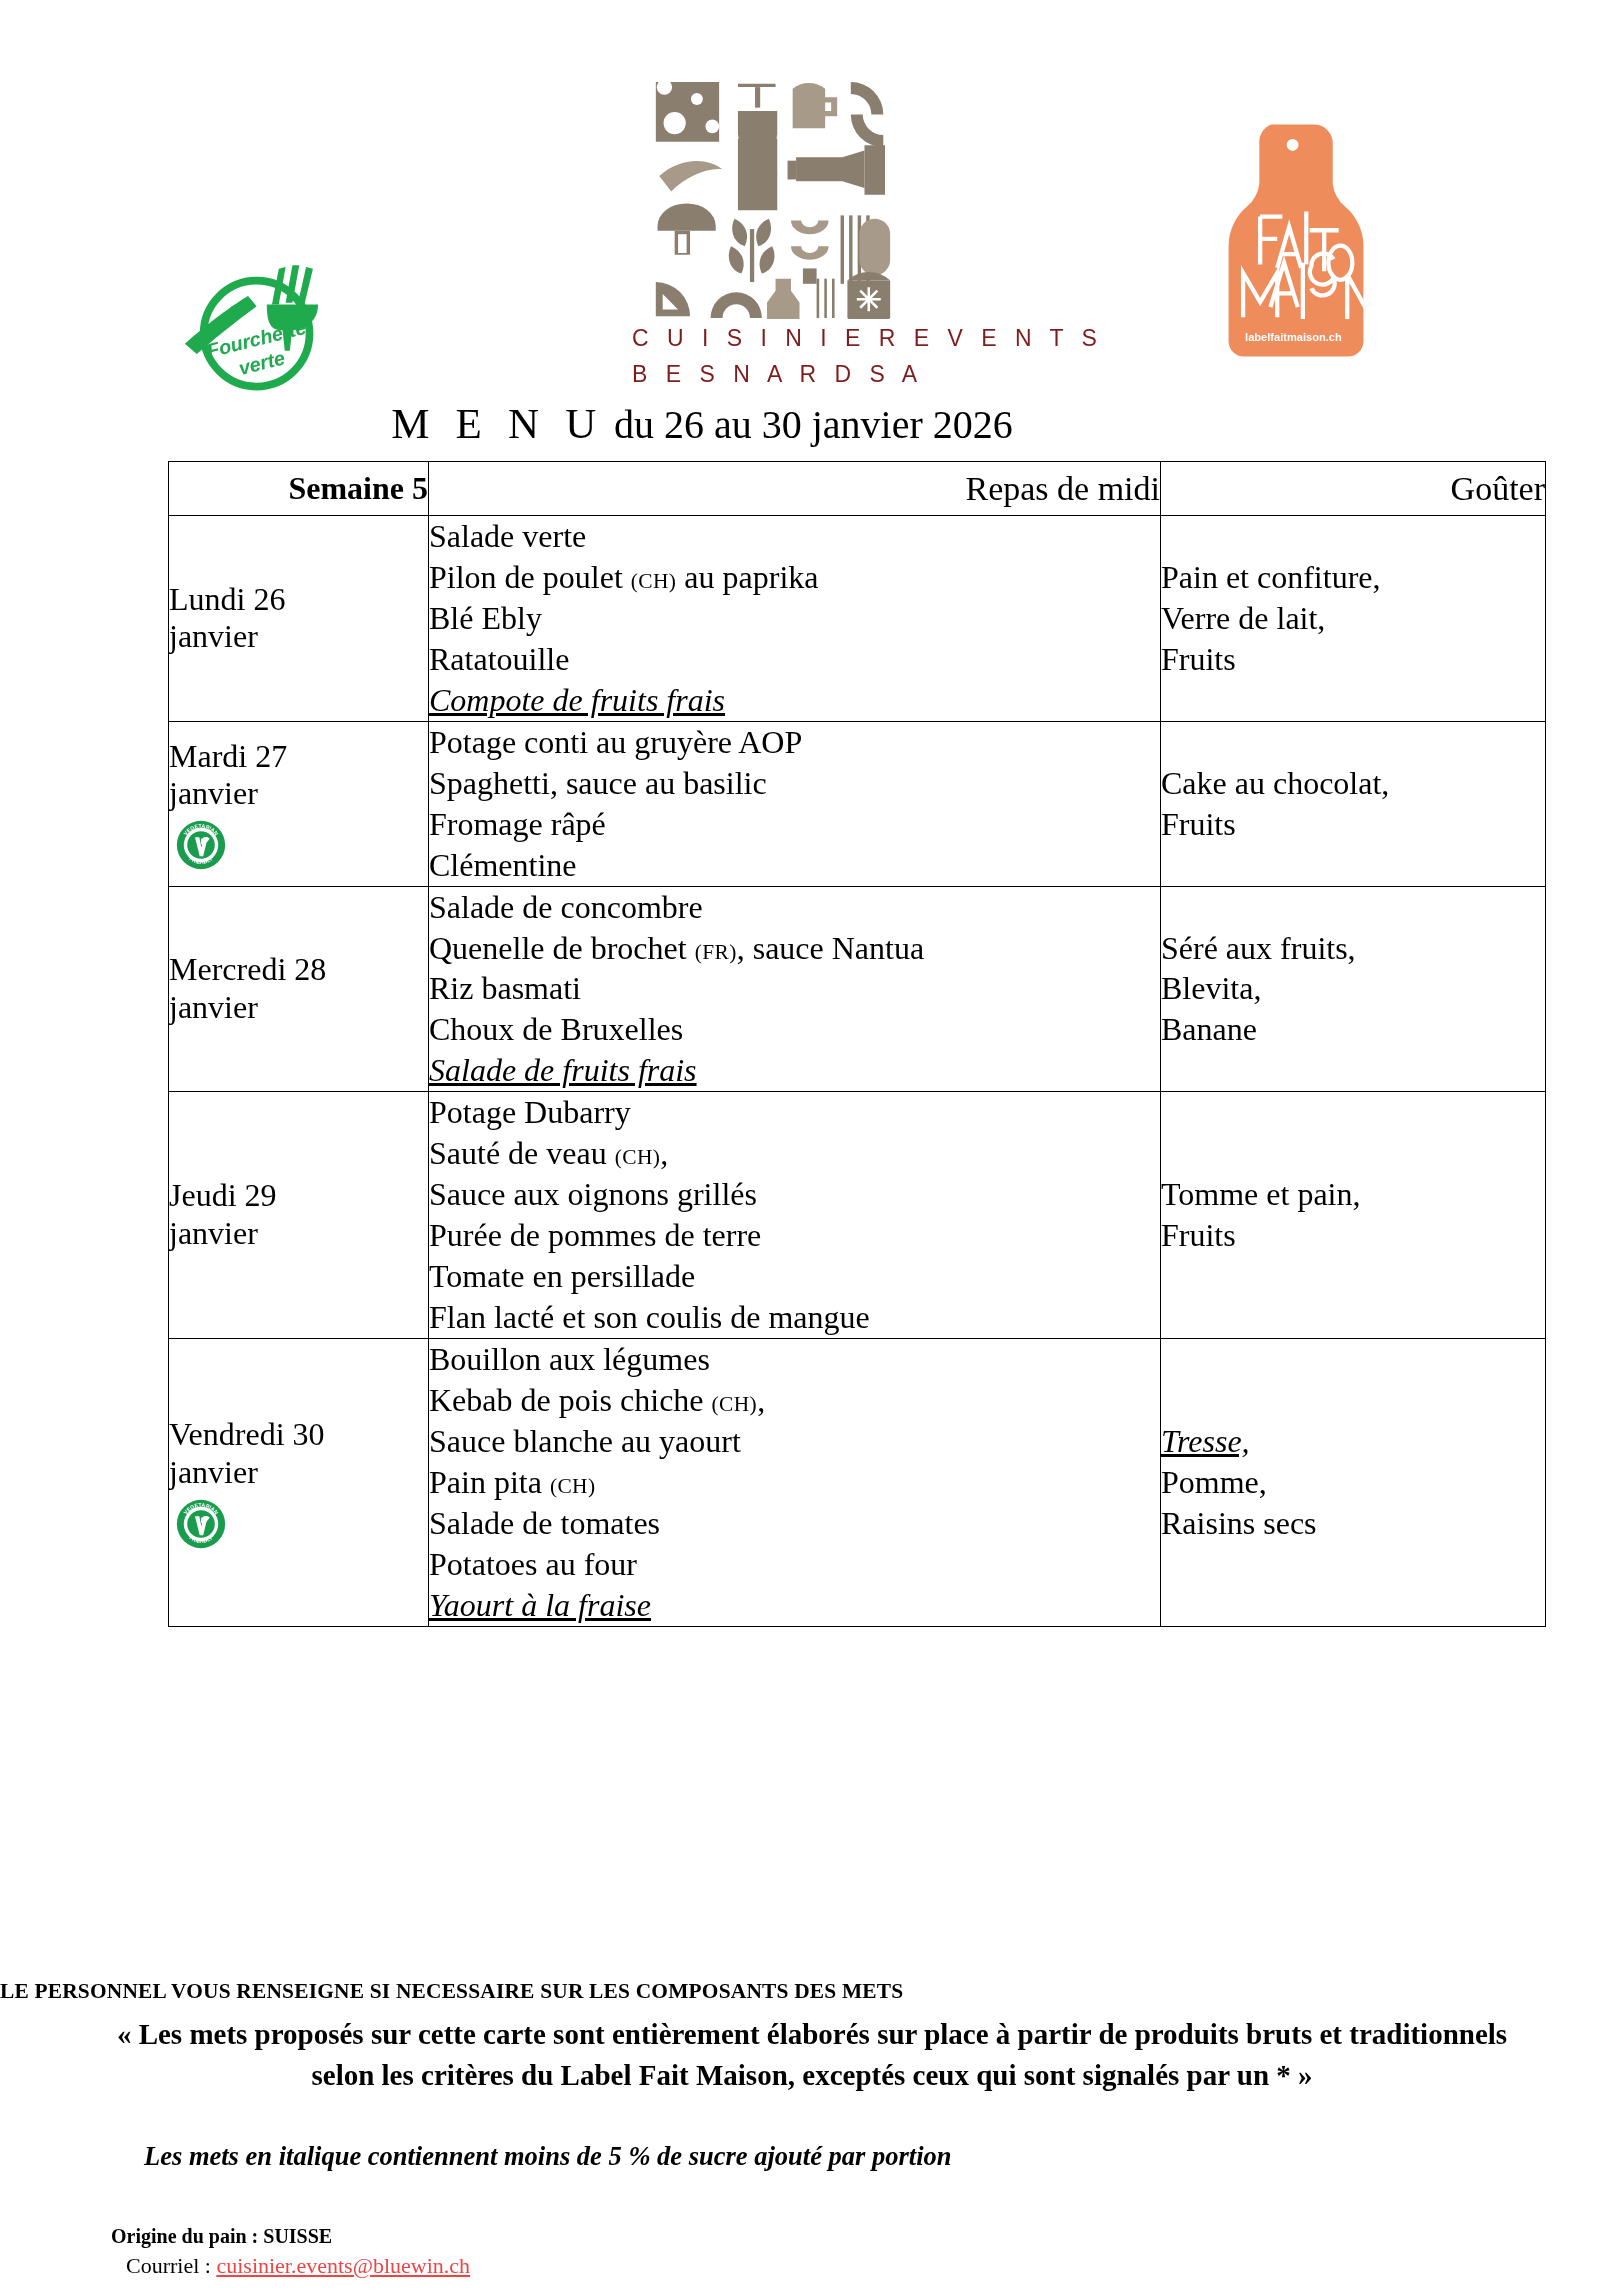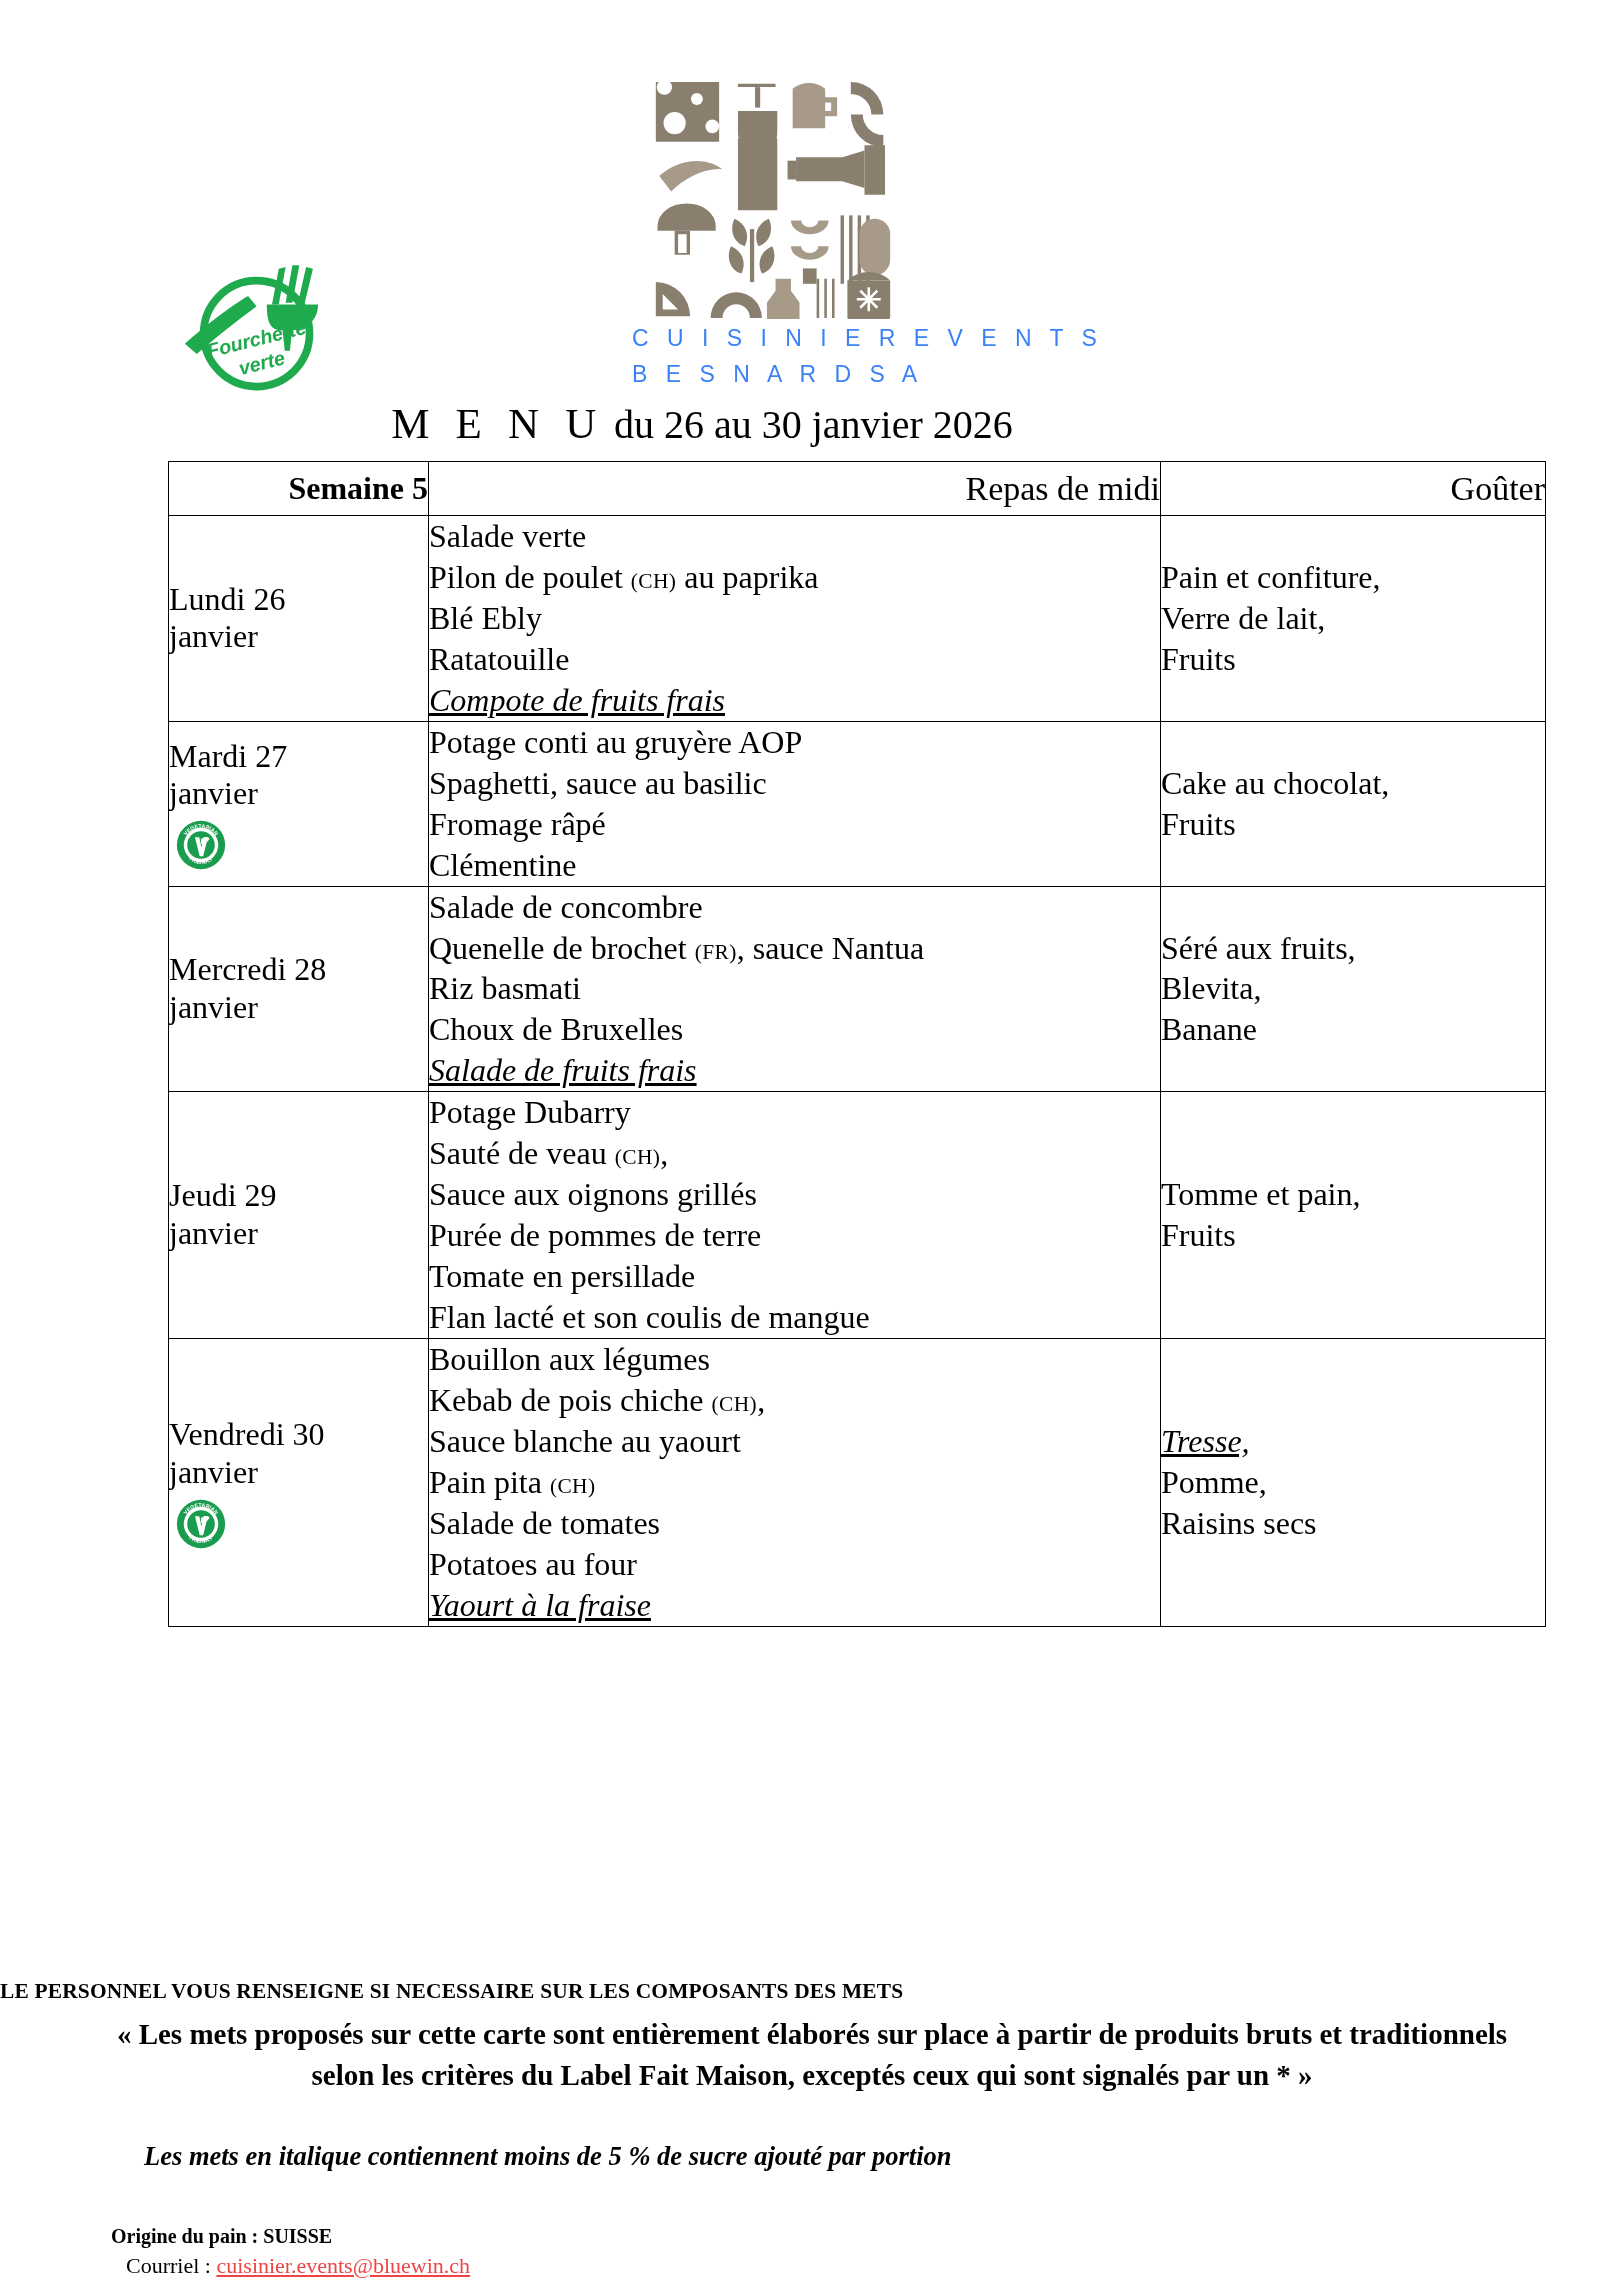--- a/index.html
+++ b/index.html
@@ -42,21 +42,21 @@
     text-align: center;
   }
   .ce-mosaic {
     width: 248px;
     height: 244px;
     margin: 0 auto;
     display: block;
   }
   .ce-name {
     font-family: "Liberation Sans", "DejaVu Sans", sans-serif;
-    color: #3b82f6;
+    color: #7f1d1d;
     font-size: 23px;
     letter-spacing: 6px;
     line-height: 1.38;
     margin-top: 4.3px;
     white-space: nowrap;
   }
 
   
   .fm-logo {
     position: absolute;
@@ -291,20 +291,51 @@
         <path d="M232 240 h50 v44 h-50 z" fill="#8a7e6e"></path>
         <g stroke="#fff" stroke-width="3">
           <path d="M257 248 v28 M243 262 h28 M247 252 l20 20 M267 252 l-20 20"></path>
         </g>
       </g>
     </svg>
     <div class="ce-name">C U I S I N I E R   E V E N T S</div>
     <div class="ce-name">B E S N A R D   S A</div>
   </div>
 
+  <div class="fm-logo">
+    <svg viewBox="0 0 175 280" width="150" height="239">
+      <path d="M62 4 h50 a22 22 0 0 1 22 22 v48 a44 44 0 0 0 14 26 a60 60 0 0 1 22 46 v112
+               a18 18 0 0 1 -18 18 h-122 a18 18 0 0 1 -18 -18 v-112 a60 60 0 0 1 22 -46
+               a44 44 0 0 0 14 -26 v-48 a22 22 0 0 1 14 -22 z" fill="#ef8c5c" transform="translate(-7,0)"></path>
+      <circle cx="80" cy="28" r="7" fill="#fff"></circle>
+      <g fill="none" stroke="#fff" stroke-width="5">
+
+        <path d="M42 112 v56 M42 112 h26 M42 138 h20"></path>
+
+        <path d="M62 172 l14 -48 l14 48 M66 156 h20"></path>
+
+        <path d="M96 106 v62"></path>
+
+        <path d="M100 128 h34 M117 128 v48"></path>
+
+        <path d="M22 230 v-52 l20 34 l20 -34 v52"></path>
+
+        <path d="M54 218 l16 -52 l16 52 M58 202 h24"></path>
+
+        <path d="M92 166 v66"></path>
+
+        <path d="M128 162 a14 14 0 0 0 -26 8 a14 14 0 0 0 26 14 a14 14 0 0 1 -26 12"></path>
+
+        <path d="M136 146 a14 20 0 0 1 0 40 a14 20 0 0 1 0 -40 z"></path>
+
+        <path d="M144 232 v-52 l22 40 v-40"></path>
+      </g>
+      <text x="81" y="258" fill="#fff" text-anchor="middle" font-family="'Liberation Sans',sans-serif" font-size="13" font-weight="bold">labelfaitmaison.ch</text>
+    </svg>
+  </div>
 </div>
 
 <div class="menu-title">
   <span class="mword">M E N U</span><span> du 26 au 30 janvier 2026</span>
 </div>
 
 <div class="menu-table-wrap">
   <table class="menu">
     <colgroup>
         <col class="c-day">

